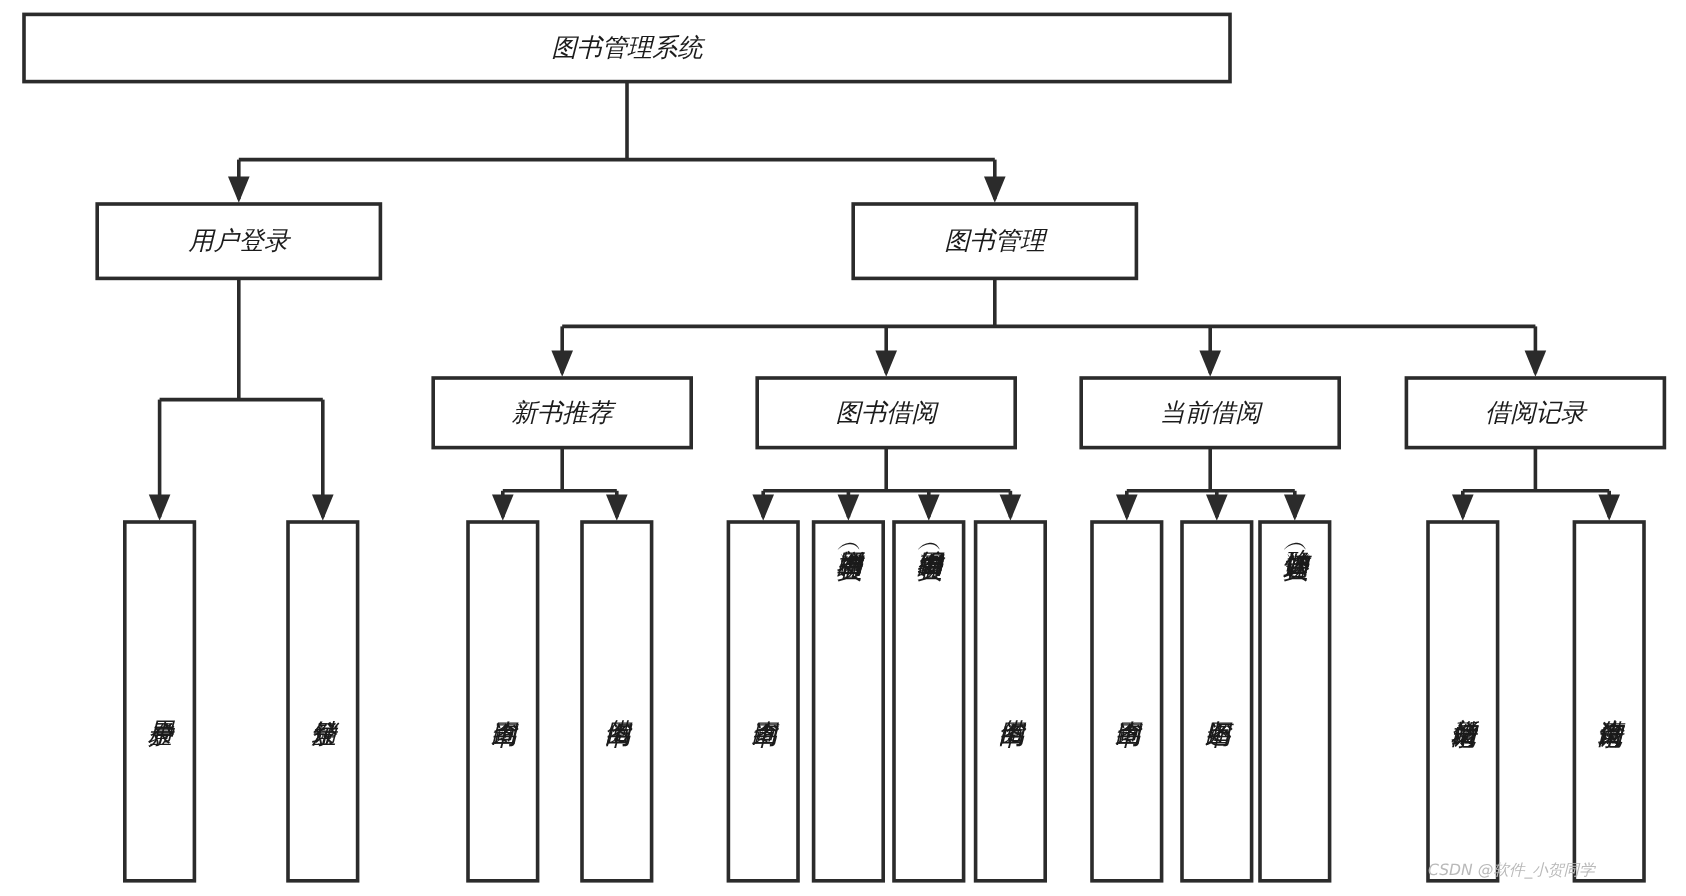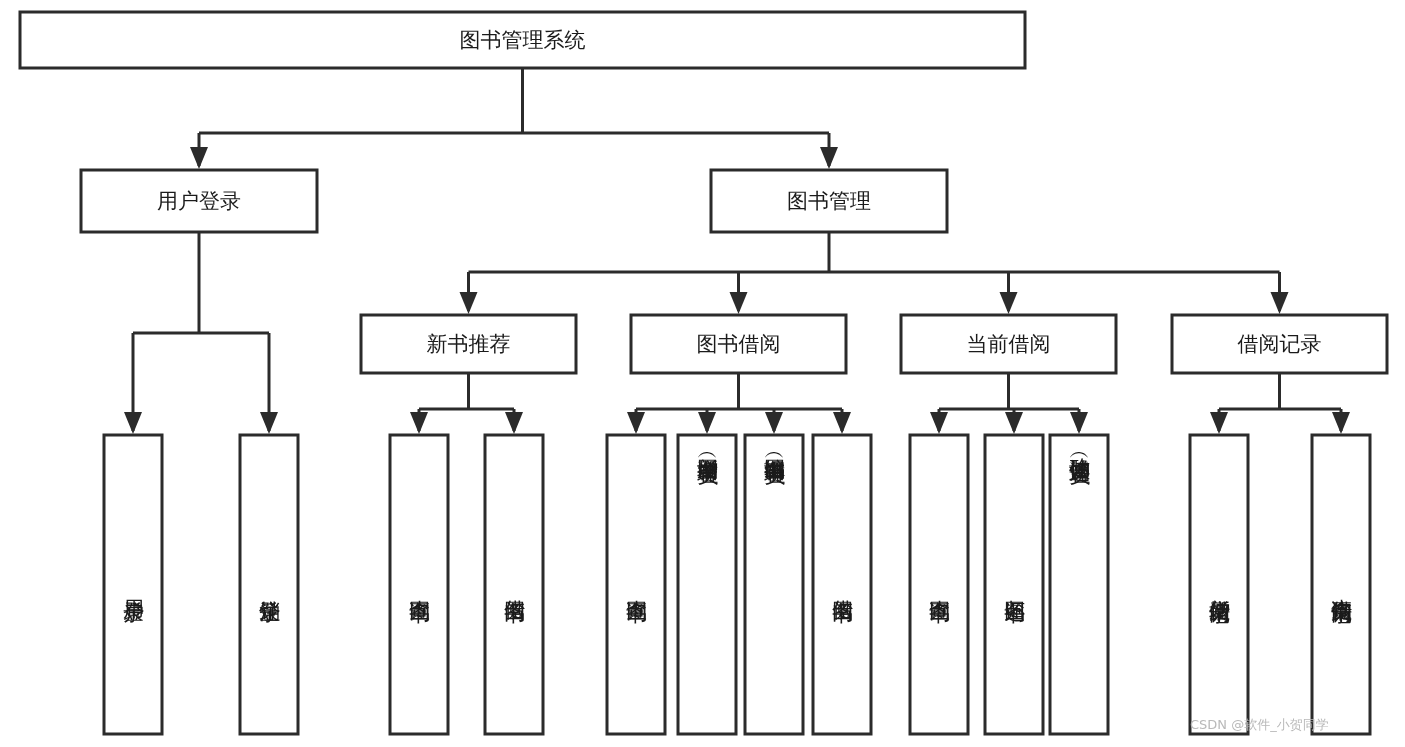--- a/index.html
+++ b/index.html
@@ -11,20 +11,21 @@
     width: 1405px;
     height: 747px;
     font-family: "DejaVu Sans", "Liberation Sans", sans-serif;
     overflow: hidden;
   }
   #diagram-root {
     position: relative;
     width: 1210px;
     height: 747px;
     background: #ffffff;
+    font-style: italic;
   }
   svg#diagram-svg {
     position: absolute;
     top: 0;
     left: 0;
     width: 1405px;
     height: 747px;
     display: block;
   }
   .node-box {

